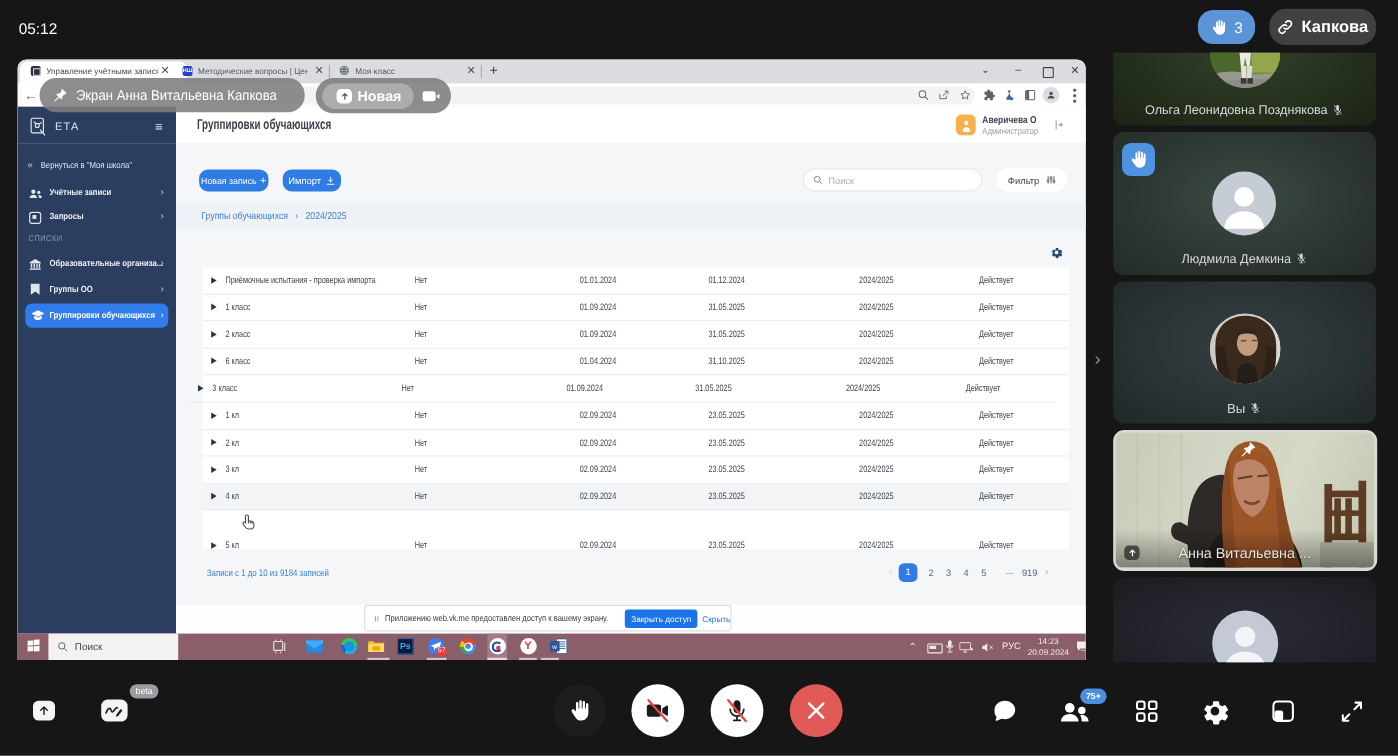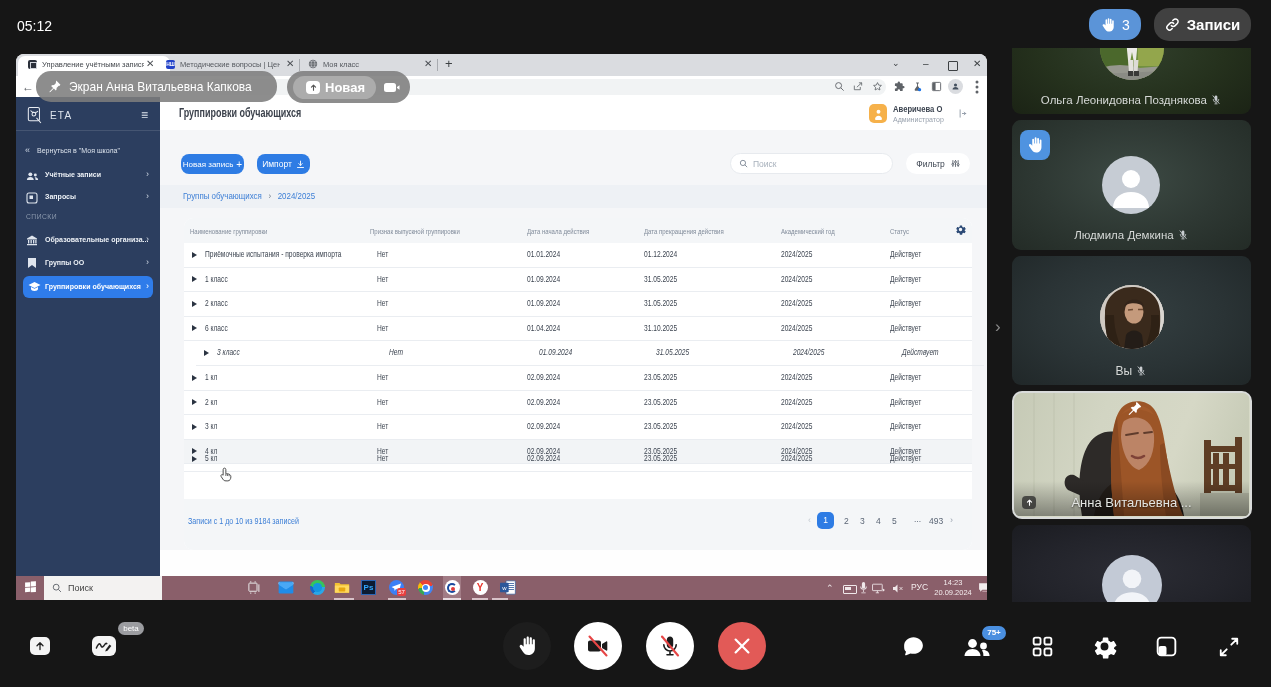--- a/index.html
+++ b/index.html
@@ -14,21 +14,21 @@
 <div class="abs" style="left:1089px;top:9px;width:52px;height:31px;border-radius:14px;background:#5b94d8;display:flex;align-items:center;justify-content:center;gap:6px;">
   <svg width="16" height="16" viewBox="0 0 24 24">
       <path fill="#fff" d="M9.5 3.5c.7 0 1.2.5 1.2 1.2V10h.9V2.9c0-.7.5-1.2 1.2-1.2s1.2.5 1.2 1.2V10h.9V3.7c0-.7.5-1.2 1.2-1.2s1.2.5 1.2 1.2V10h.9V5.9c0-.7.5-1.2 1.2-1.2s1.2.5 1.2 1.2v8.6c0 4.3-2.9 7.4-7 7.4-3 0-4.6-1.4-6.3-3.9L4.6 14c-.9-1.3-.8-2.3-.1-2.9.7-.6 1.8-.5 2.5.3l1.3 1.5V4.7c0-.7.5-1.2 1.2-1.2z"></path>
     </svg>
   <span style="color:#fff;font-size:14px;">3</span>
 </div>
 <div class="abs" style="left:1154px;top:8px;width:97px;height:33px;border-radius:15px;background:#414141;display:flex;align-items:center;justify-content:center;gap:7px;">
   <svg width="15" height="15" viewBox="0 0 24 24">
       <path fill="none" stroke="#fff" stroke-width="2.4" stroke-linecap="round" d="M10.2 13.8a4.2 4.2 0 0 0 6 0l3.5-3.5a4.24 4.24 0 1 0-6-6l-1.2 1.2M13.8 10.2a4.2 4.2 0 0 0-6 0l-3.5 3.5a4.24 4.24 0 1 0 6 6l1.2-1.2"></path>
     </svg>
-  <span style="color:#fff;font-size:15px;font-weight:bold;">Записи</span>
+  <span style="color:#fff;font-size:15px;font-weight:bold;">Капкова</span>
 </div>
 
 <div class="abs" style="left:30px;top:637px;width:20px;height:18px;border-radius:5px;background:#f4f4f4;display:flex;align-items:center;justify-content:center;">
   <svg width="12" height="12" viewBox="0 0 24 24">
       <path fill="none" stroke="#222" stroke-width="2.6" stroke-linecap="round" stroke-linejoin="round" d="M12 19V6M6 11.5 12 5.5l6 6"></path>
     </svg>
 </div>
 <div class="abs" style="left:92px;top:636px;width:24px;height:20px;border-radius:6px;background:#f4f4f4;display:flex;align-items:center;justify-content:center;">
   <svg width="18" height="14" viewBox="0 0 26 20">
       <path fill="none" stroke="#222" stroke-width="2.2" stroke-linecap="round" d="M2 13c2-5 4-7 5.5-5.5S9 13 11.5 11 15 5 17 6.5"></path>
@@ -311,28 +311,20 @@
         </g>
       </svg>
   </div>
 
   <div class="abs" style="left:144px;top:131px;width:827px;height:23px;background:#eef1f5;"></div>
   <div class="abs" style="left:167px;top:137px;font-size:9px;color:#3d7fd6;transform:scaleX(.88);transform-origin:0 0;white-space:nowrap;">Группы обучающихся&nbsp;&nbsp;&nbsp;<span style="color:#6e7a88;">›</span>&nbsp;&nbsp;&nbsp;2024/2025</div>
 
   <div class="abs" id="panel" style="left:168px;top:164px;width:788px;height:332px;background:#fff;border-radius:9px;"></div>
   <div class="abs" style="left:168px;top:164px;width:788px;height:25px;background:#f4f6f8;border-radius:9px 9px 0 0;"></div>
 
-  <div class="abs" style="left:168px;top:164px;width:788px;height:25px;font-size:7.5px;color:#808b9a;">
-    <span class="abs" style="left:6px;top:9px;white-space:nowrap;transform:scaleX(.8);transform-origin:0 50%;">Наименование группировки</span>
-    <span class="abs" style="left:186px;top:9px;white-space:nowrap;transform:scaleX(.8);transform-origin:0 50%;">Признак выпускной группировки</span>
-    <span class="abs" style="left:343px;top:9px;white-space:nowrap;transform:scaleX(.8);transform-origin:0 50%;">Дата начала действия</span>
-    <span class="abs" style="left:460px;top:9px;white-space:nowrap;transform:scaleX(.8);transform-origin:0 50%;">Дата прекращения действия</span>
-    <span class="abs" style="left:597px;top:9px;white-space:nowrap;transform:scaleX(.8);transform-origin:0 50%;">Академический год</span>
-    <span class="abs" style="left:706px;top:9px;transform:scaleX(.8);transform-origin:0 50%;">Статус</span>
-  </div>
   <div class="abs" style="left:939px;top:170px;">
     <svg width="11" height="11" viewBox="0 0 24 24">
         <path fill="#2c4a76" fill-rule="evenodd" d="M21.2 13.7c.3-.2.4-.6.2-.9l2-1.5c.3-.2-.1-.7-.2-.9l-1.9-3.3c-.2-.3-.6-.4-.9-.3l-2.3 1a7.4 7.4 0 0 0-2.2-1.3l-.3-2.5a.74.74 0 0 0-.7-.6h-3.8c-.4 0-.7.3-.7.6l-.3 2.5c-.8.3-1.6.8-2.2 1.3l-2.3-1c-.3-.1-.7 0-.9.3L2.8 10.4c-.2.3-.1.7.2.9l2 1.5c0 .5 0 .9.1 1.3l-2 1.6c-.3.2-.4.6-.2.9l1.9 3.3c.2.3.6.4.9.3l2.3-1c.7.5 1.4 1 2.2 1.3l.3 2.5c0 .4.3.6.7.6h3.8c.4 0 .7-.3.7-.6l.3-2.5c.8-.3 1.6-.8 2.2-1.3l2.3 1c.3.1.7 0 .9-.3l1.9-3.3c.2-.3.1-.7-.2-.9l-2-1.6q.1-.65.1-1.3zM12 15.8a3.8 3.8 0 1 1 0-7.6 3.8 3.8 0 0 1 0 7.6z"></path>
       </svg>
   </div>
 
   <div class="abs" style="left:168px;top:189.0px;width:788px;height:24.6px;font-size:8.5px;color:#3c4450;">
   <span class="abs" style="left:8px;top:8.5px;width:0;height:0;border-left:5px solid #2b3442;border-top:3.5px solid transparent;border-bottom:3.5px solid transparent;"></span>
   <span class="abs" style="left:21px;top:6px;white-space:nowrap;transform:scaleX(.78);transform-origin:0 50%;">Приёмочные испытания - проверка импорта</span>
   <span class="abs" style="left:193px;top:6px;transform:scaleX(.78);transform-origin:0 50%;">Нет</span>
@@ -365,21 +357,21 @@
 <div class="abs" style="left:168px;top:262.8px;width:788px;height:24.6px;font-size:8.5px;color:#3c4450;">
   <span class="abs" style="left:8px;top:8.5px;width:0;height:0;border-left:5px solid #2b3442;border-top:3.5px solid transparent;border-bottom:3.5px solid transparent;"></span>
   <span class="abs" style="left:21px;top:6px;white-space:nowrap;transform:scaleX(.78);transform-origin:0 50%;">6 класс</span>
   <span class="abs" style="left:193px;top:6px;transform:scaleX(.78);transform-origin:0 50%;">Нет</span>
   <span class="abs" style="left:343px;top:6px;transform:scaleX(.78);transform-origin:0 50%;">01.04.2024</span>
   <span class="abs" style="left:460px;top:6px;transform:scaleX(.78);transform-origin:0 50%;">31.10.2025</span>
   <span class="abs" style="left:597px;top:6px;transform:scaleX(.78);transform-origin:0 50%;">2024/2025</span>
   <span class="abs" style="left:706px;top:6px;transform:scaleX(.78);transform-origin:0 50%;">Действует</span>
   <span class="abs" style="left:0;bottom:0;width:788px;height:1px;background:#eaedf1;"></span>
 </div>
-<div class="abs" style="left:180px;top:287.4px;width:788px;height:24.6px;font-size:8.5px;color:#3c4450;font-style:italic;">
+<div class="abs" style="left:156px;top:287.4px;width:788px;height:24.6px;font-size:8.5px;color:#3c4450;">
   <span class="abs" style="left:8px;top:8.5px;width:0;height:0;border-left:5px solid #2b3442;border-top:3.5px solid transparent;border-bottom:3.5px solid transparent;"></span>
   <span class="abs" style="left:21px;top:6px;white-space:nowrap;transform:scaleX(.78);transform-origin:0 50%;">3 класс</span>
   <span class="abs" style="left:193px;top:6px;transform:scaleX(.78);transform-origin:0 50%;">Нет</span>
   <span class="abs" style="left:343px;top:6px;transform:scaleX(.78);transform-origin:0 50%;">01.09.2024</span>
   <span class="abs" style="left:460px;top:6px;transform:scaleX(.78);transform-origin:0 50%;">31.05.2025</span>
   <span class="abs" style="left:597px;top:6px;transform:scaleX(.78);transform-origin:0 50%;">2024/2025</span>
   <span class="abs" style="left:706px;top:6px;transform:scaleX(.78);transform-origin:0 50%;">Действует</span>
   <span class="abs" style="left:0;bottom:0;width:788px;height:1px;background:#eaedf1;"></span>
 </div>
 <div class="abs" style="left:168px;top:312.0px;width:788px;height:24.6px;font-size:8.5px;color:#3c4450;">
@@ -415,21 +407,21 @@
 <div class="abs" style="left:168px;top:385.8px;width:788px;height:24.6px;background:#f2f4f6;font-size:8.5px;color:#3c4450;">
   <span class="abs" style="left:8px;top:8.5px;width:0;height:0;border-left:5px solid #2b3442;border-top:3.5px solid transparent;border-bottom:3.5px solid transparent;"></span>
   <span class="abs" style="left:21px;top:6px;white-space:nowrap;transform:scaleX(.78);transform-origin:0 50%;">4 кл</span>
   <span class="abs" style="left:193px;top:6px;transform:scaleX(.78);transform-origin:0 50%;">Нет</span>
   <span class="abs" style="left:343px;top:6px;transform:scaleX(.78);transform-origin:0 50%;">02.09.2024</span>
   <span class="abs" style="left:460px;top:6px;transform:scaleX(.78);transform-origin:0 50%;">23.05.2025</span>
   <span class="abs" style="left:597px;top:6px;transform:scaleX(.78);transform-origin:0 50%;">2024/2025</span>
   <span class="abs" style="left:706px;top:6px;transform:scaleX(.78);transform-origin:0 50%;">Действует</span>
   <span class="abs" style="left:0;bottom:0;width:788px;height:1px;background:#eaedf1;"></span>
 </div>
-<div class="abs" style="left:168px;top:393px;width:788px;height:24.6px;font-size:8.5px;color:#3c4450;">
+<div class="abs" style="left:168px;top:430px;width:788px;height:24.6px;font-size:8.5px;color:#3c4450;">
   <span class="abs" style="left:8px;top:8.5px;width:0;height:0;border-left:5px solid #2b3442;border-top:3.5px solid transparent;border-bottom:3.5px solid transparent;"></span>
   <span class="abs" style="left:21px;top:6px;white-space:nowrap;transform:scaleX(.78);transform-origin:0 50%;">5 кл</span>
   <span class="abs" style="left:193px;top:6px;transform:scaleX(.78);transform-origin:0 50%;">Нет</span>
   <span class="abs" style="left:343px;top:6px;transform:scaleX(.78);transform-origin:0 50%;">02.09.2024</span>
   <span class="abs" style="left:460px;top:6px;transform:scaleX(.78);transform-origin:0 50%;">23.05.2025</span>
   <span class="abs" style="left:597px;top:6px;transform:scaleX(.78);transform-origin:0 50%;">2024/2025</span>
   <span class="abs" style="left:706px;top:6px;transform:scaleX(.78);transform-origin:0 50%;">Действует</span>
   <span class="abs" style="left:0;bottom:0;width:788px;height:1px;background:#eaedf1;"></span>
 </div>
 <div class="abs" style="left:204px;top:413px;">
@@ -442,25 +434,33 @@
   <div class="abs" style="left:168px;top:445px;width:788px;height:51px;background:#f4f6f8;border-radius:0 0 9px 9px;"></div>
   <div class="abs" style="left:172px;top:462px;font-size:8.5px;color:#3d7fd6;transform:scaleX(.84);transform-origin:0 0;white-space:nowrap;">Записи с 1 до 10 из 9184 записей</div>
 
   <div class="abs" style="left:792px;top:461px;color:#c3c9d1;font-size:9px;">‹</div>
   <div class="abs" style="left:801px;top:458px;width:17px;height:17px;background:#2e7ce4;border-radius:5px;color:#fff;font-size:8.5px;text-align:center;line-height:17px;">1</div>
   <div class="abs" style="left:828px;top:462px;color:#5b6676;font-size:8.5px;">2</div>
   <div class="abs" style="left:844px;top:462px;color:#5b6676;font-size:8.5px;">3</div>
   <div class="abs" style="left:860px;top:462px;color:#5b6676;font-size:8.5px;">4</div>
   <div class="abs" style="left:876px;top:462px;color:#5b6676;font-size:8.5px;">5</div>
   <div class="abs" style="left:898px;top:460px;color:#5b6676;font-size:8.5px;">...</div>
-  <div class="abs" style="left:913px;top:462px;color:#5b6676;font-size:8.5px;">493</div>
+  <div class="abs" style="left:913px;top:462px;color:#5b6676;font-size:8.5px;">919</div>
   <div class="abs" style="left:934px;top:461px;color:#9aa3af;font-size:9px;">›</div>
 
   <div class="abs" style="left:144px;top:496px;width:827px;height:26px;background:#fefefe;"></div>
 
+  <div class="abs" style="left:315px;top:496px;width:334px;height:24px;background:#fff;border:1px solid #dadce0;border-radius:3px;box-sizing:border-box;display:flex;align-items:center;padding-left:7px;gap:4px;">
+    <svg width="9" height="9" viewBox="0 0 24 24">
+        <path fill="none" stroke="#5f6368" stroke-width="2" d="M8 4v16M16 4v16"></path>
+      </svg>
+    <span style="font-size:8px;color:#3c4043;white-space:nowrap;display:inline-block;transform:scaleX(.86);transform-origin:0 50%;">Приложению web.vk.me предоставлен доступ к вашему экрану.</span>
+    <span style="background:#1a73e8;color:#fff;font-size:7.5px;border-radius:3px;padding:4px 6px;white-space:nowrap;margin-left:-22px;">Закрыть доступ</span>
+    <span style="color:#1a73e8;font-size:7.5px;white-space:nowrap;">Скрыть</span>
+  </div>
 
   <div class="abs" id="taskbar" style="left:0;top:522px;width:971px;height:24px;background:#8a5f6a;">
   <div class="abs" style="left:8px;top:5px;">
     <svg width="13" height="13" viewBox="0 0 24 24">
           <g fill="#fff">
             <rect x="2" y="3" width="9.5" height="8.2" transform="skewY(-4) "></rect>
             <rect x="12.5" y="2" width="9.5" height="9" transform="skewY(-4)"></rect>
             <rect x="2" y="12.6" width="9.5" height="8.2" transform="skewY(-4)"></rect>
             <rect x="12.5" y="12.8" width="9.5" height="9" transform="skewY(-4)"></rect>
           </g>

